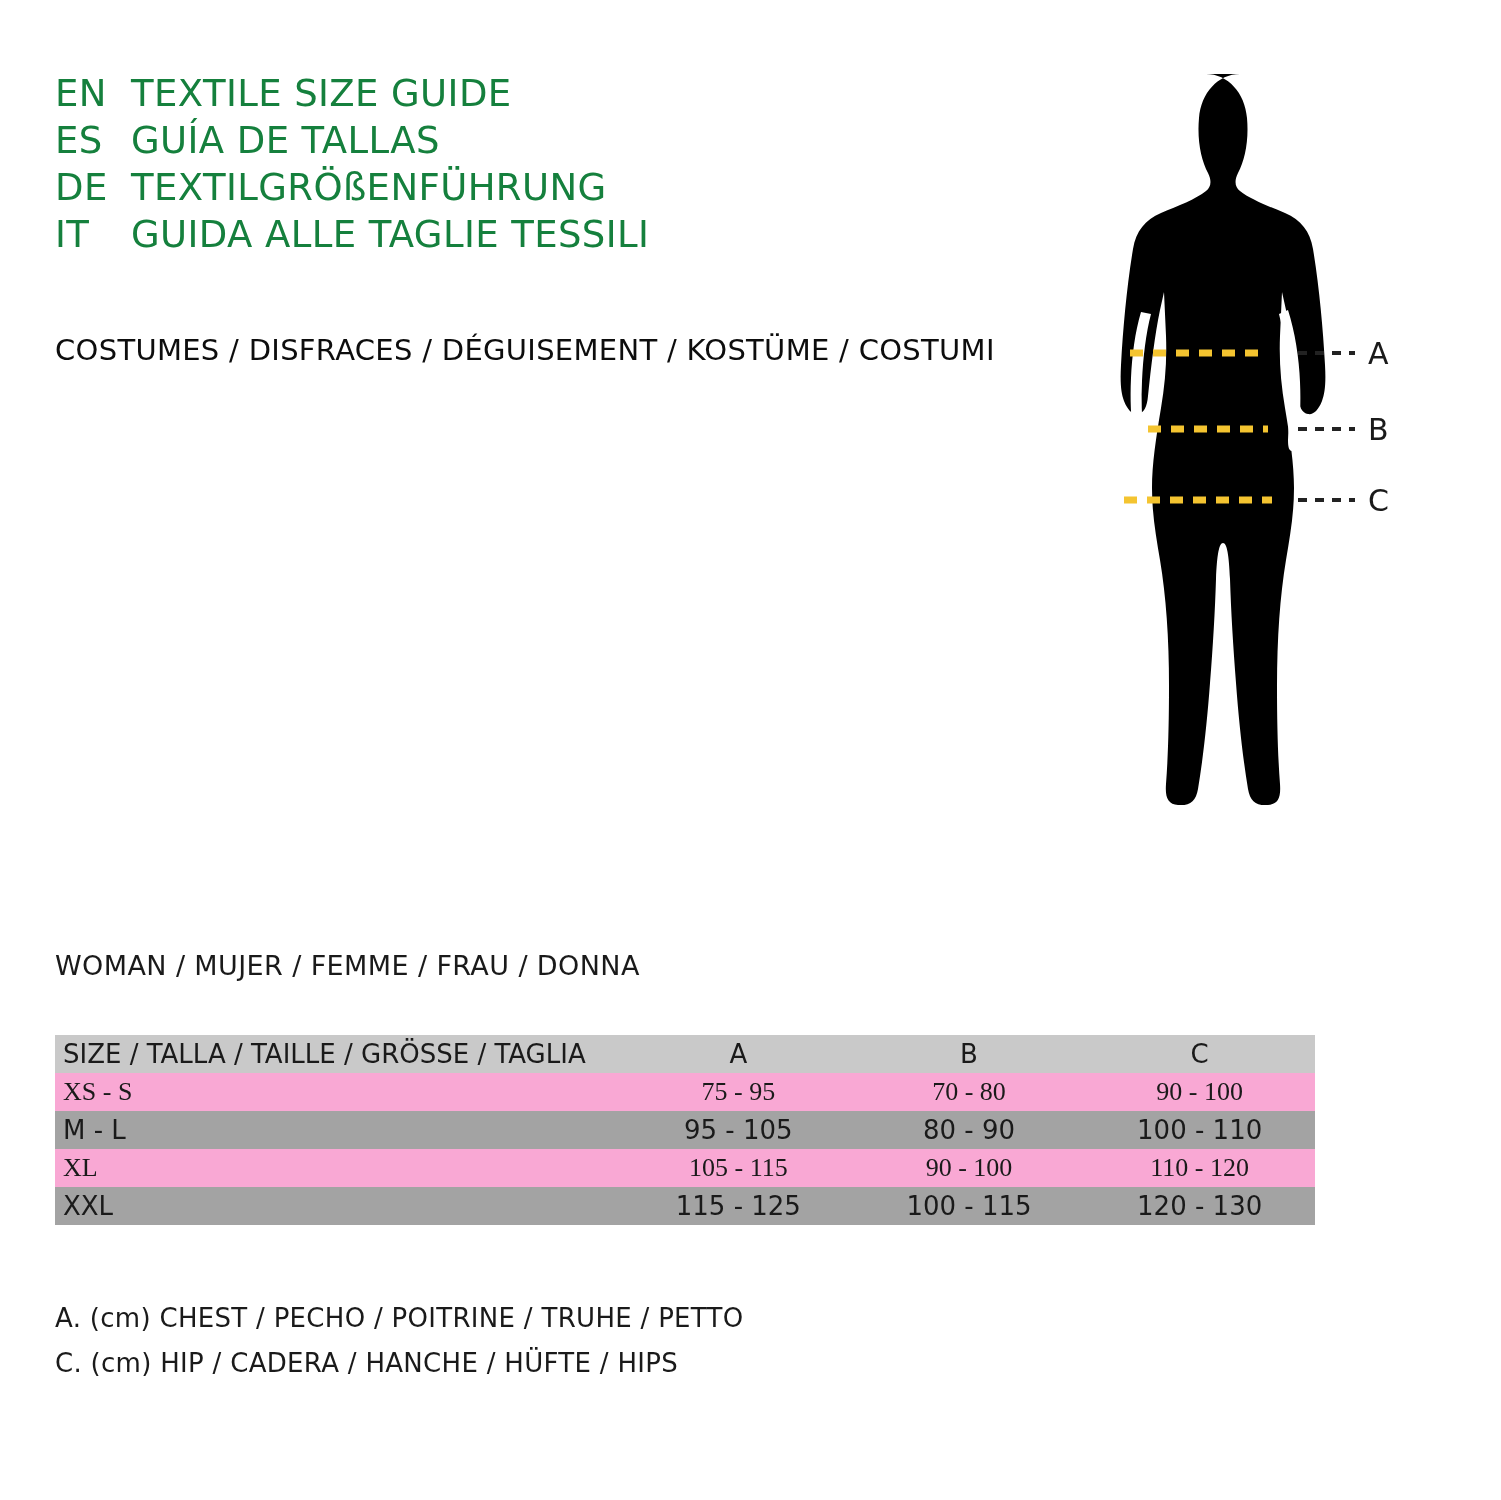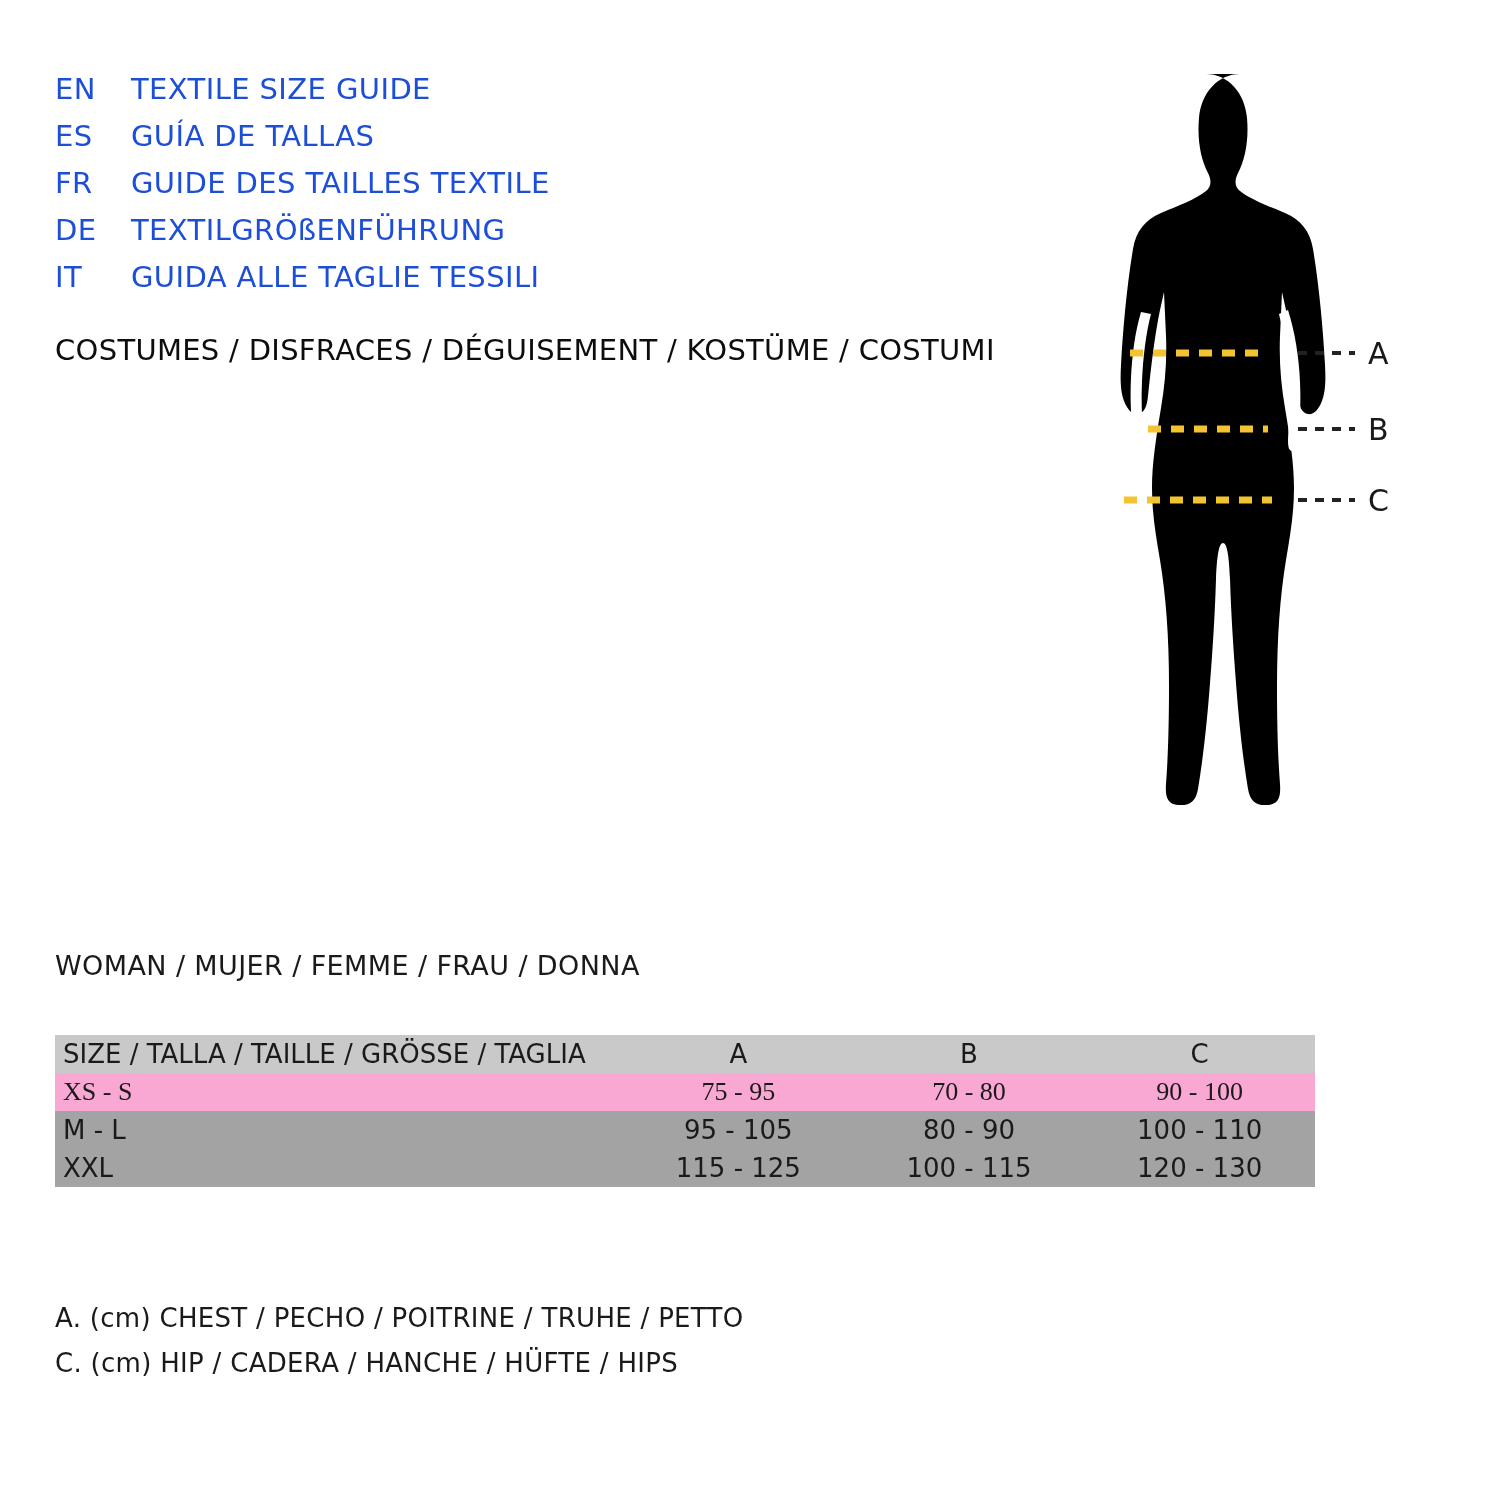--- a/index.html
+++ b/index.html
@@ -24,23 +24,23 @@
   .lang-block {
     position: absolute;
     left: 55px;
     top: 72px;
     width: 1000px;
   }
   .lang-row {
     display: flex;
     align-items: baseline;
     height: 47px;
-    font-size: 29px;
+    font-size: 37px;
     letter-spacing: 0.4px;
-    color: #1d4ed8;
+    color: #15803d;
   }
   .lang-code {
     width: 76px;
     flex: 0 0 76px;
   }
   .lang-text {
     white-space: nowrap;
   }
 
   .category-line {
@@ -142,24 +142,20 @@
 <div class="page">
 
   <div class="lang-block">
     <div class="lang-row">
       <span class="lang-code">EN</span>
       <span class="lang-text">TEXTILE SIZE GUIDE</span>
     </div>
     <div class="lang-row">
       <span class="lang-code">ES</span>
       <span class="lang-text">GUÍA DE TALLAS</span>
-    </div>
-    <div class="lang-row">
-      <span class="lang-code">FR</span>
-      <span class="lang-text">GUIDE DES TAILLES TEXTILE</span>
     </div>
     <div class="lang-row">
       <span class="lang-code">DE</span>
       <span class="lang-text">TEXTILGRÖßENFÜHRUNG</span>
     </div>
     <div class="lang-row">
       <span class="lang-code">IT</span>
       <span class="lang-text">GUIDA ALLE TAGLIE TESSILI</span>
     </div>
   </div>
@@ -250,20 +246,26 @@
         <td>75 - 95</td>
         <td>70 - 80</td>
         <td>90 - 100</td>
       </tr>
       <tr class="even">
         <td>M - L</td>
         <td>95 - 105</td>
         <td>80 - 90</td>
         <td>100 - 110</td>
       </tr>
+      <tr class="odd">
+        <td>XL</td>
+        <td>105 - 115</td>
+        <td>90 - 100</td>
+        <td>110 - 120</td>
+      </tr>
       <tr class="even">
         <td>XXL</td>
         <td>115 - 125</td>
         <td>100 - 115</td>
         <td>120 - 130</td>
       </tr>
     </tbody>
   </table>
 
   <div class="legend">

